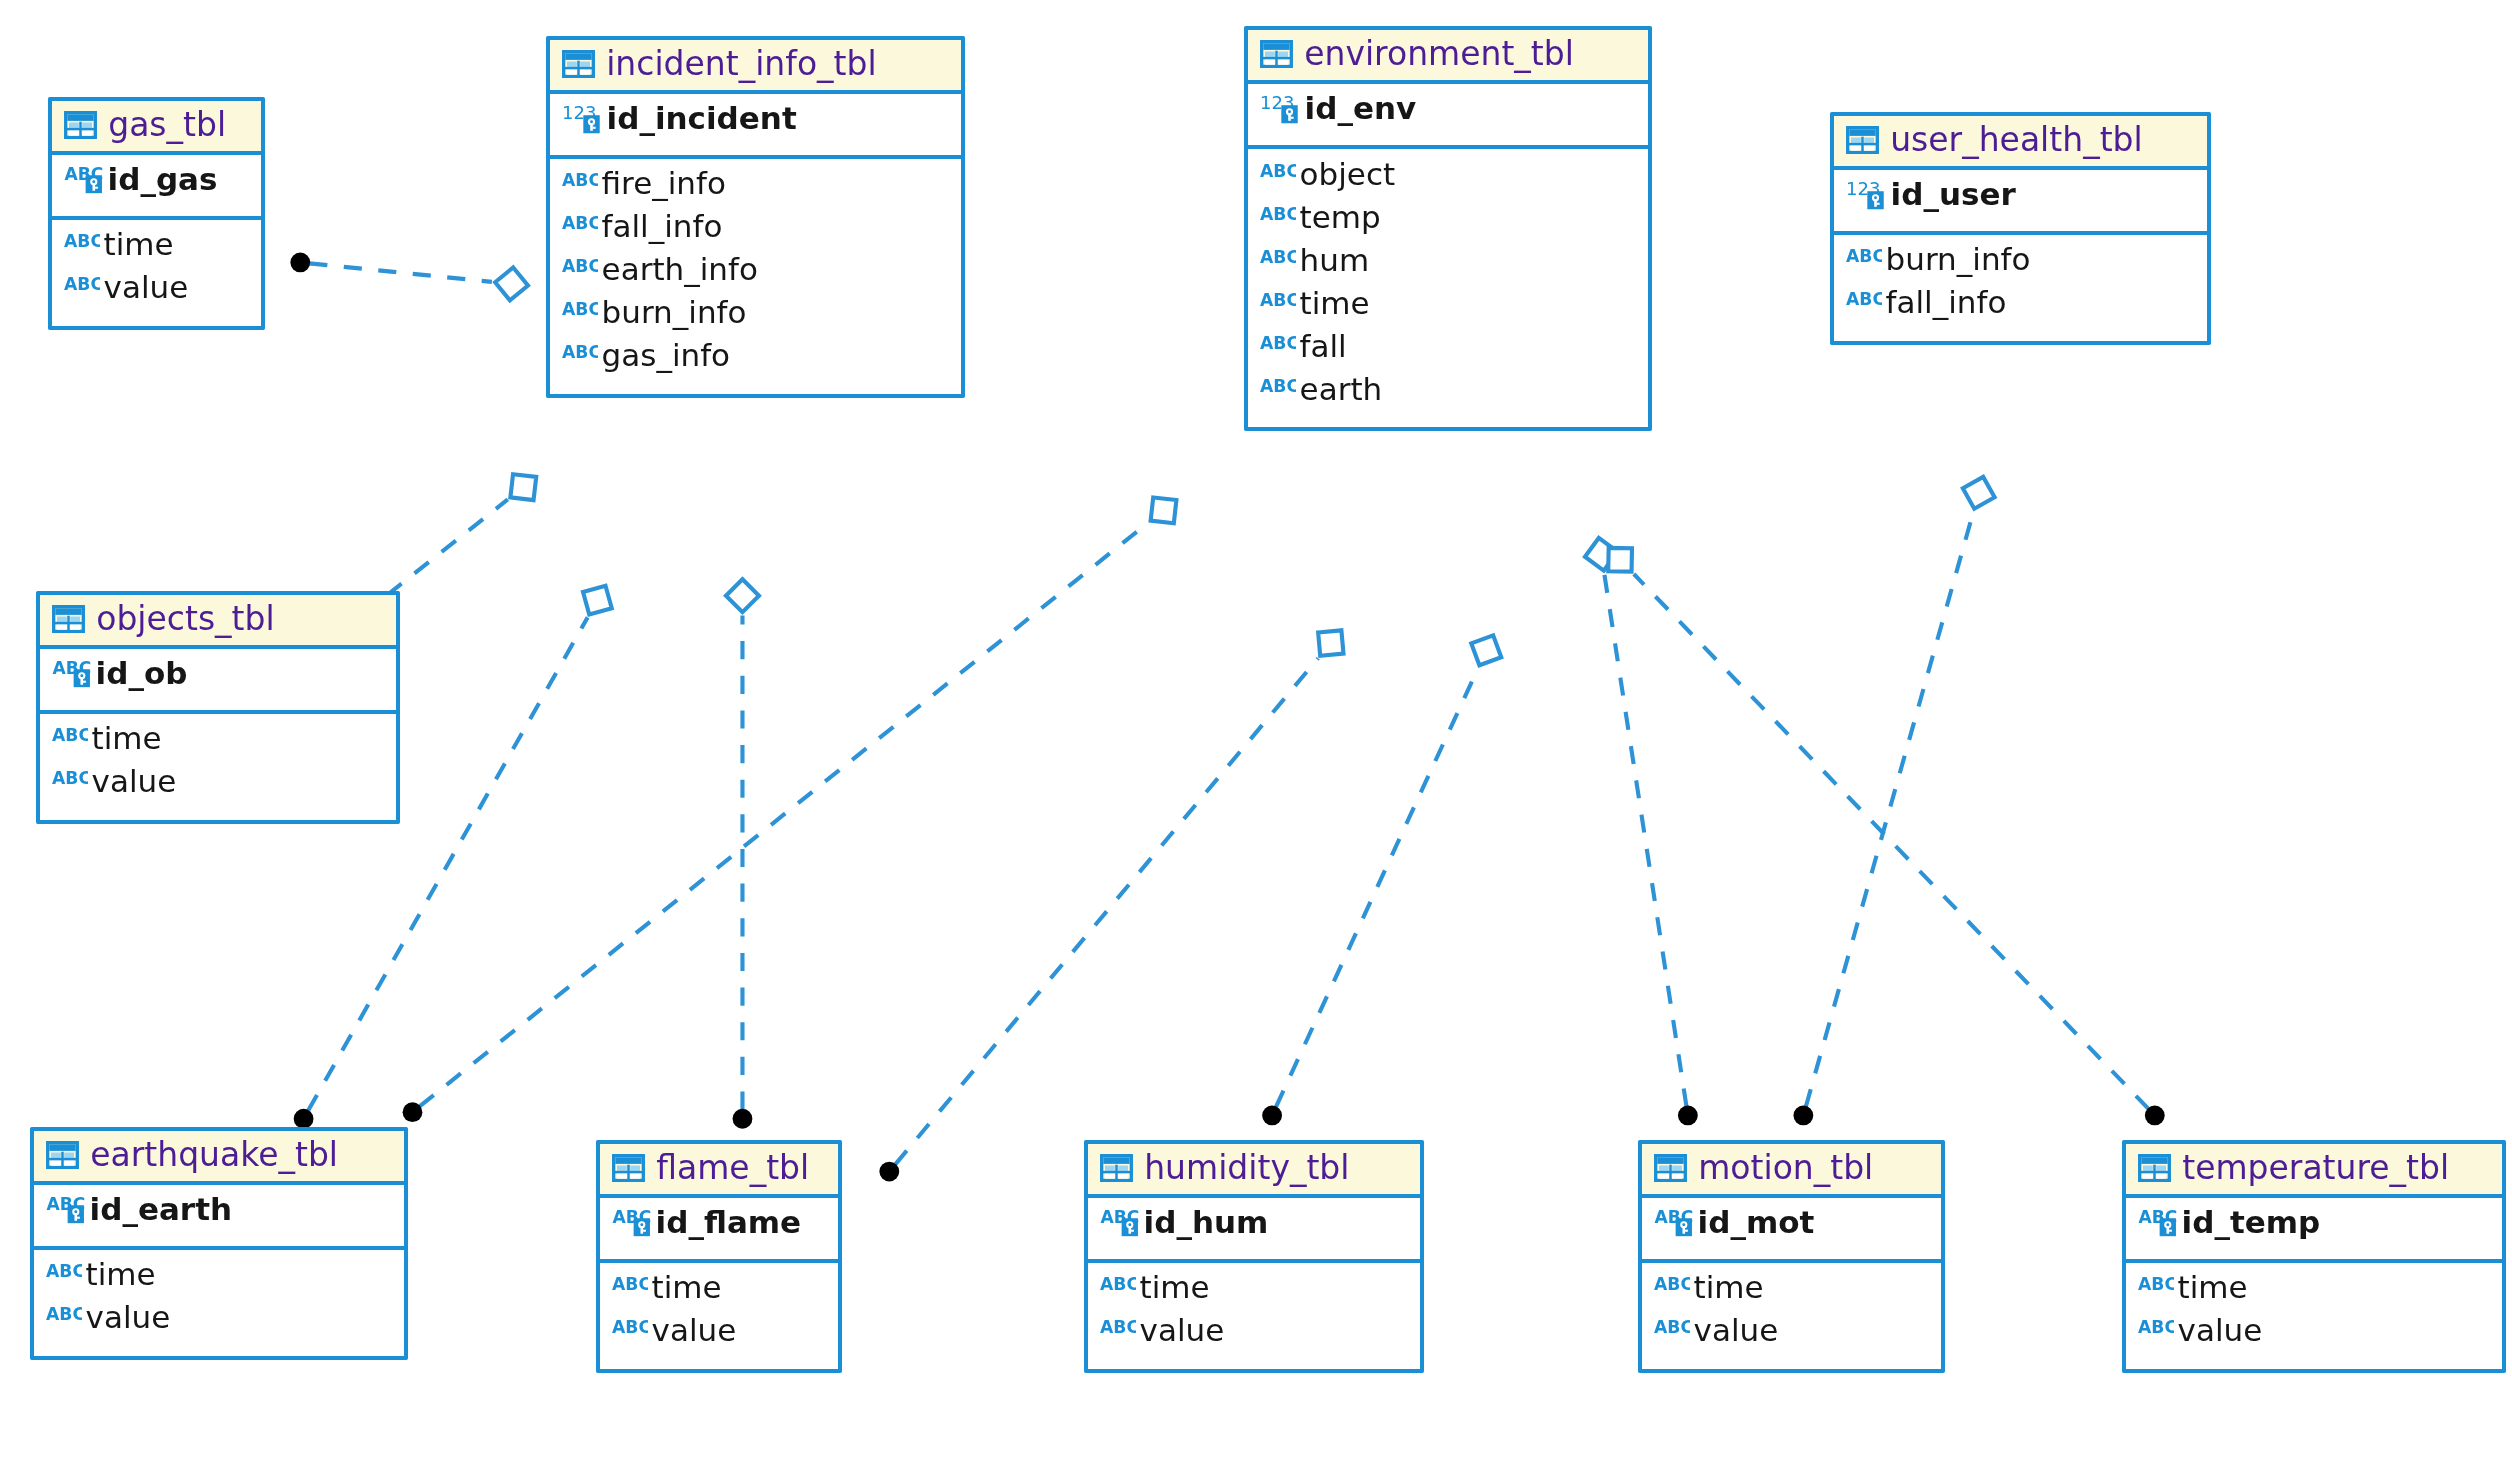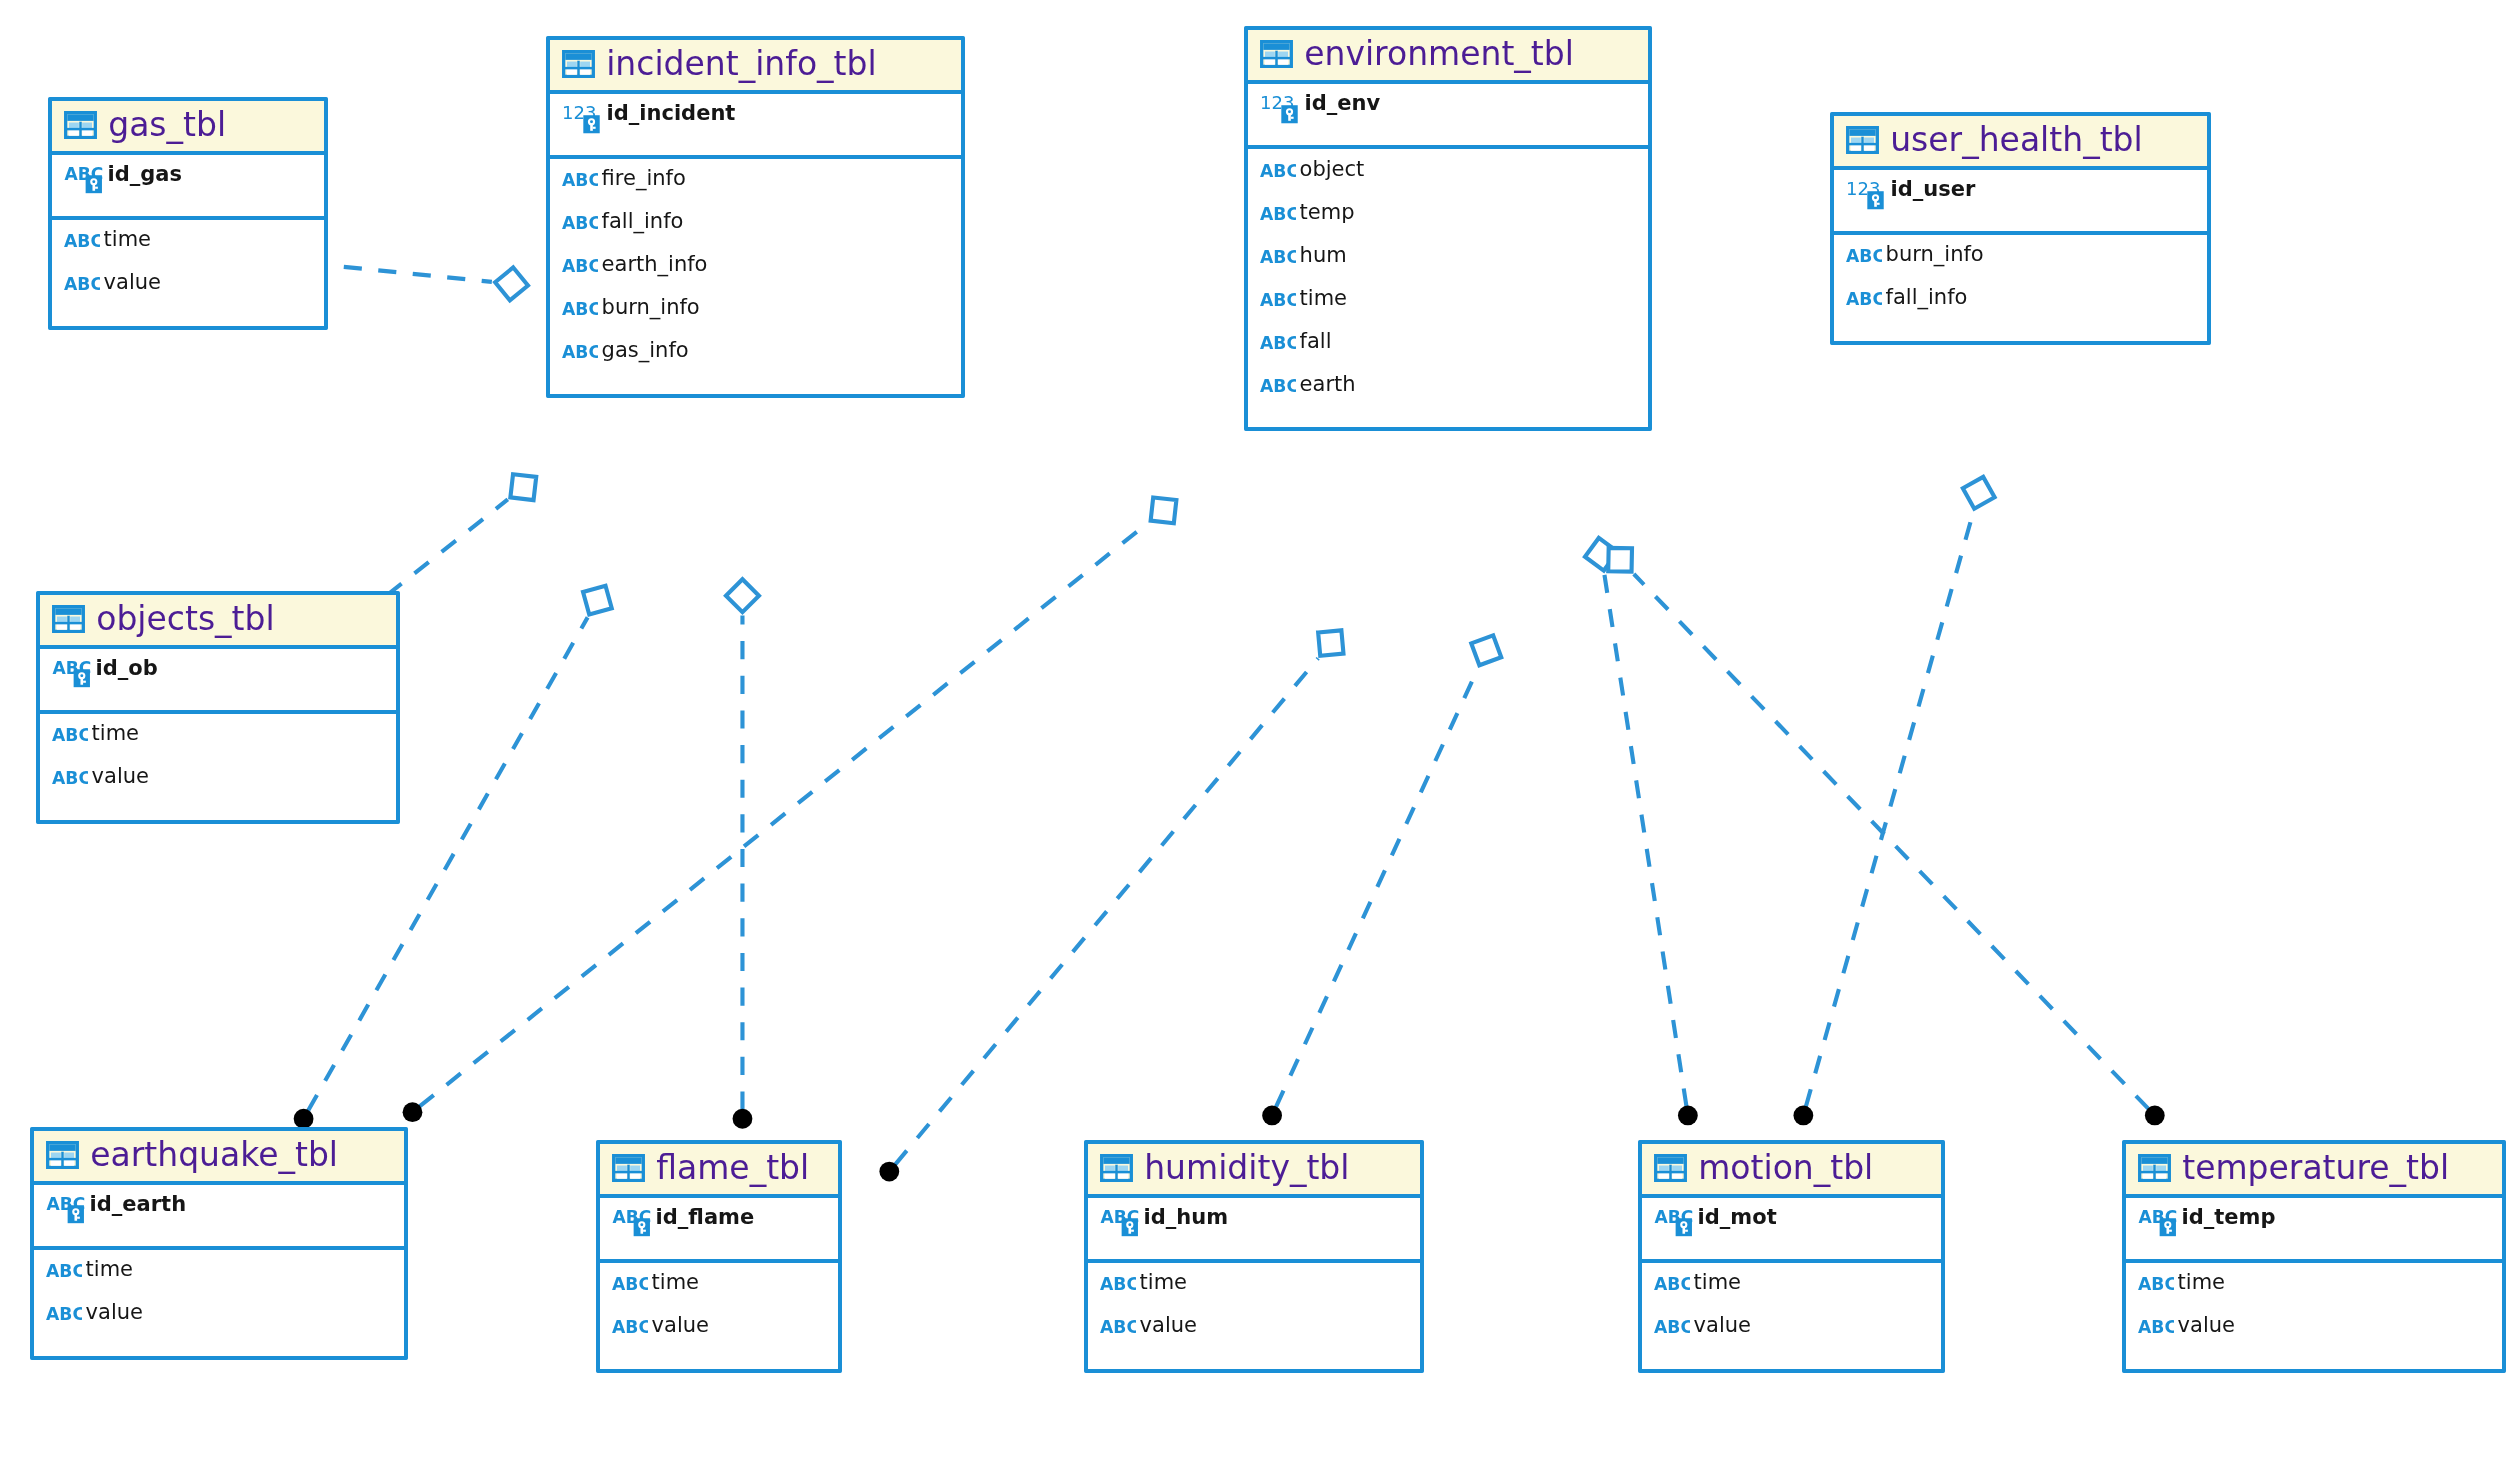--- a/index.html
+++ b/index.html
@@ -40,21 +40,21 @@
   }
   .col-sec{
     padding:8.3px 11.6px 11.6px 11.6px;
   }
   .col{
     display:flex;
     gap:4px;
     height:43px;
   }
   .col-name{
-    font-size:21px;
+    font-size:31px;
     color:#161616;
     white-space:nowrap;
     line-height:1.05;
   }
   .col-name.pk{font-weight:bold;}
 
   
   .ico{flex:0 0 auto;display:block;}
   .ico svg{display:block;}
 </style>
@@ -107,21 +107,21 @@
         <line x1="2604.3730416489966" y1="1344.0734934358154" x2="1980.507833404013" y2="695.7060262567385" stroke="#2d93d6" stroke-width="5" stroke-dasharray="22 20" stroke-linecap="butt"></line>
         <circle cx="2612" cy="1352" r="12" fill="#000000"></circle>
         <polygon points="0,-20 20,0 0,20 -20,0" transform="translate(1963.867197001824,678.4118301166993) rotate(-133.89666213075674)" fill="#ffffff" stroke="#2d93d6" stroke-width="5"></polygon>
       </g>
       <g>
         <line x1="2188.982162663913" y1="1341.4119545785843" x2="2392.071349344348" y2="620.352181685663" stroke="#2d93d6" stroke-width="5" stroke-dasharray="22 20" stroke-linecap="butt"></line>
         <circle cx="2186" cy="1352" r="12" fill="#000000"></circle>
         <polygon points="0,-20 20,0 0,20 -20,0" transform="translate(2398.577886065613,597.2509916753014) rotate(-74.26992716281364)" fill="#ffffff" stroke="#2d93d6" stroke-width="5"></polygon>
       </g>
     </svg>
-<div class="tbl" style="left: 48px; top: 97px; width: 280px;">
+<div class="tbl" style="left: 48px; top: 97px; width: 217px;">
       <div class="tbl-header">
         <span class="ico">
           <svg width="33" height="28" viewBox="0 0 40 34">
     <rect x="2" y="2" width="36" height="30" fill="none" stroke="#1a8fd6" stroke-width="4"></rect>
     <rect x="4" y="4" width="32" height="8" fill="#1a8fd6"></rect>
     <rect x="6" y="14" width="12" height="7" fill="#9dd6f2"></rect>
     <rect x="22" y="14" width="12" height="7" fill="#9dd6f2"></rect>
     <rect x="6" y="23" width="12" height="7" fill="#ffffff"></rect>
     <rect x="22" y="23" width="12" height="7" fill="#ffffff"></rect>
     <line x1="20" y1="13" x2="20" y2="32" stroke="#1a8fd6" stroke-width="3"></line>

